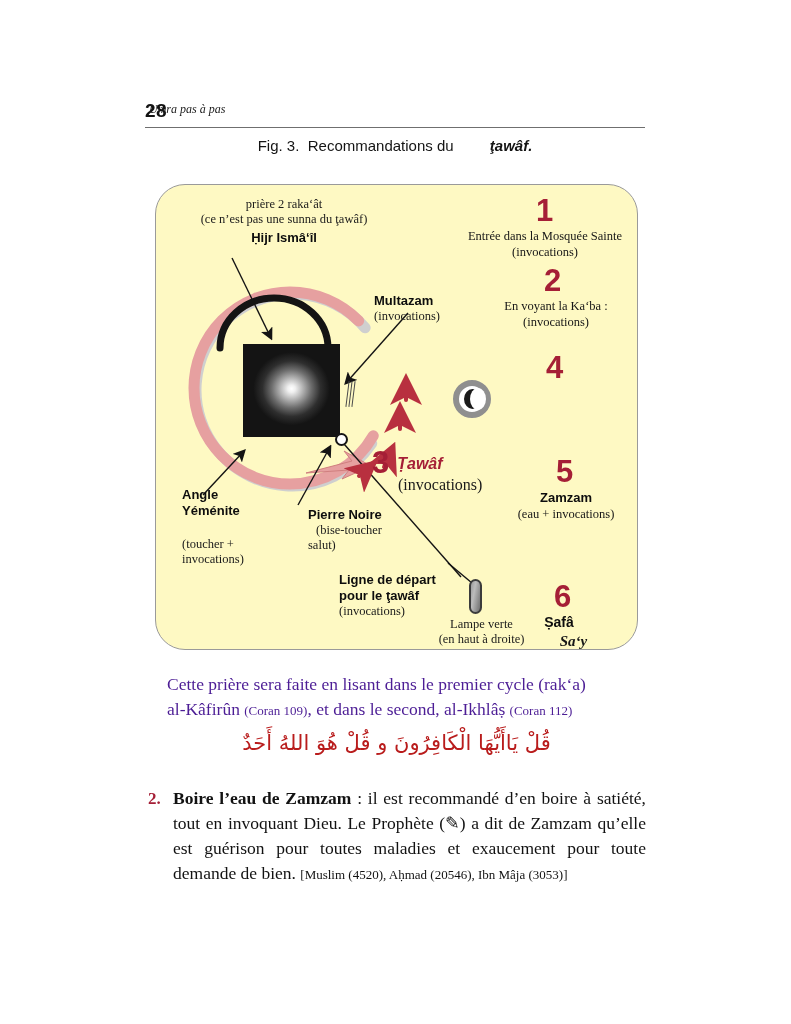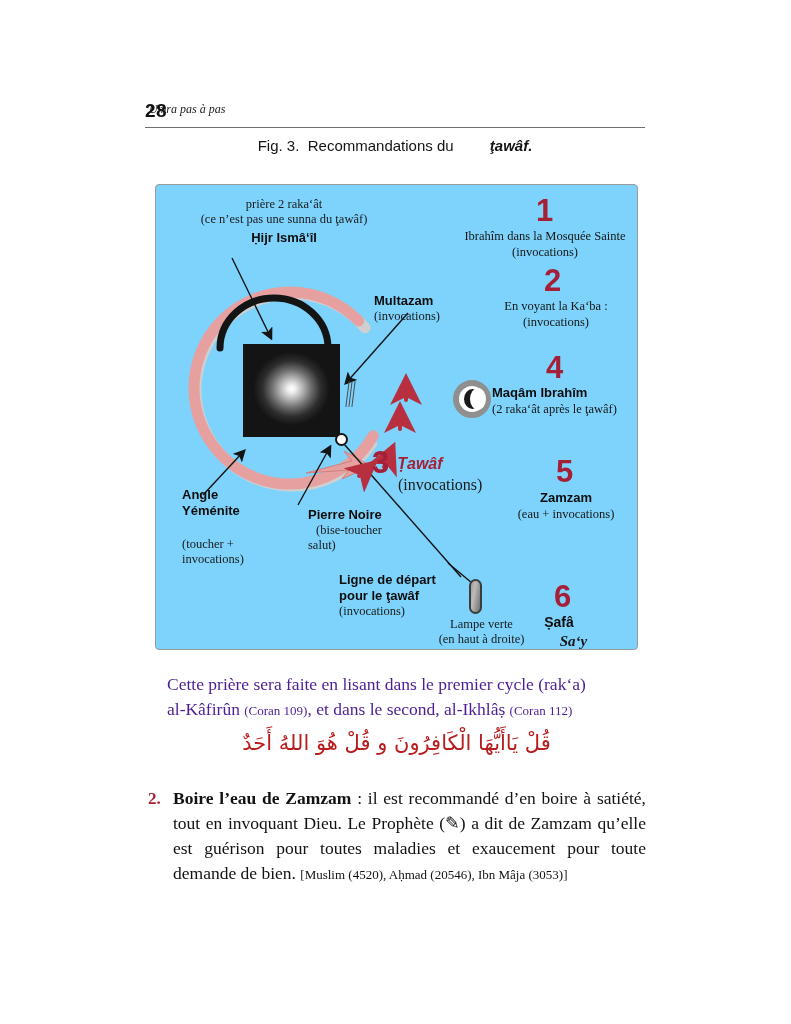--- a/index.html
+++ b/index.html
@@ -71,22 +71,22 @@
   }
 
   
   .figure-frame {
     position: absolute;
     left: 155px;
     top: 184px;
     width: 483px;
     height: 466px;
     border: 1px solid #9a9a9a;
-    border-radius: 4px;
-    background: #7dd3fc;
+    border-radius: 30px;
+    background: #fef9c3;
     box-sizing: border-box;
   }
   .fig-layer {
     position: absolute;
     left: 0; top: 0;
     width: 483px;
     height: 466px;
     pointer-events: none;
   }
 
@@ -382,35 +382,31 @@
   </div>
 
   <div style="position:absolute; left:216px; top:262px;">
     <span class="num" style="position:static; display:inline-block; vertical-align:-4px;">3</span>
     <span class="red-bold" style="font-size:16px; font-style:italic; margin-left:4px;">Ṭawâf</span>
     <span class="s" style="display:block; margin-left:26px; margin-top:-2px;">(invocations)</span>
   </div>
 
   <div class="num" style="left:380px; top:10px;">1</div>
   <div class="step-text" style="left:298px; top:44px; width:182px;">
-    <span>Ibrahîm dans la Mosquée Sainte</span><br>
+    <span>Entrée dans la Mosquée Sainte</span><br>
     <span>(invocations)</span>
   </div>
 
   <div class="num" style="left:388px; top:80px;">2</div>
   <div class="step-text" style="left:320px; top:114px; width:160px;">
     <span>En voyant la Ka‘ba :</span><br>
     <span>(invocations)</span>
   </div>
 
   <div class="num" style="left:390px; top:167px;">4</div>
-  <div class="step-text" style="left:336px; top:200px; width:145px; text-align:left;">
-    <span class="step-title-bold">Maqâm Ibrahîm</span><br>
-    <span style="font-style:normal;">(2 raka‘ât après le ţawâf)</span>
-  </div>
 
   <div class="num" style="left:400px; top:271px;">5</div>
   <div class="step-text" style="left:340px; top:305px; width:140px;">
     <span class="step-title-bold">Zamzam</span><br>
     <span>(eau + invocations)</span>
   </div>
 
   <div class="num" style="left:398px; top:396px;">6</div>
   <div class="step-text" style="left:358px; top:429px; width:90px;">
     <span class="step-title-bold" style="font-size:14px;">Ṣafâ</span><br>

